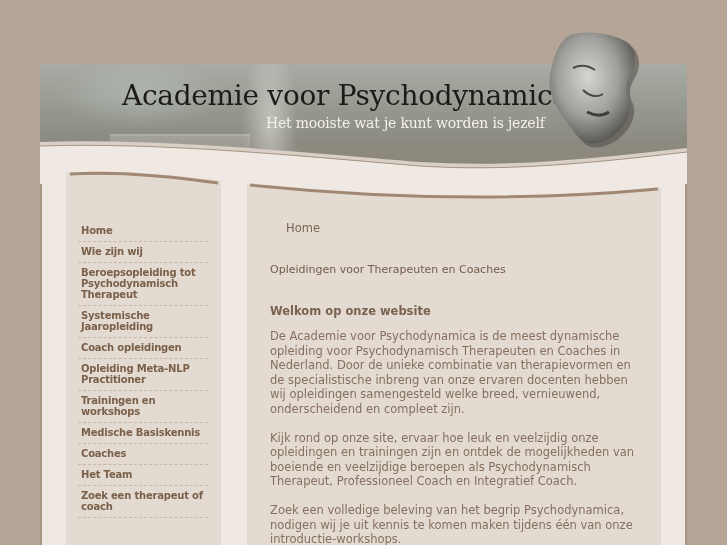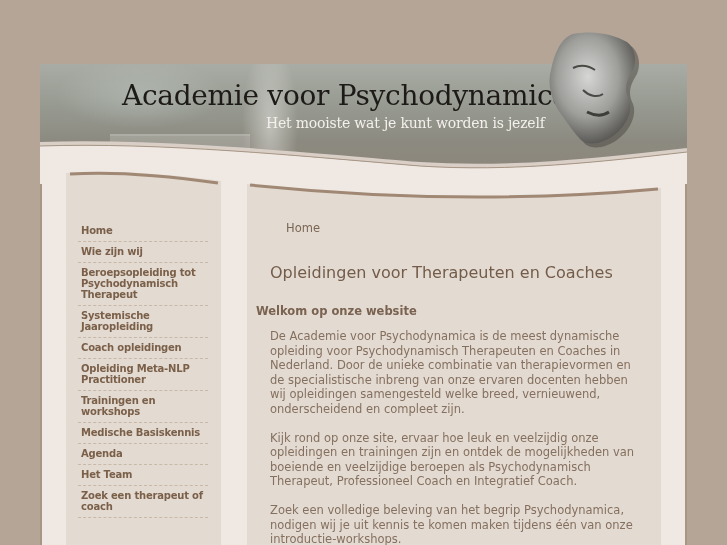--- a/index.html
+++ b/index.html
@@ -76,24 +76,24 @@
     }
     .content-arc {
       position: absolute; left: 0; top: 0; width: 414px; height: 30px;
     }
     .breadcrumb {
       position: absolute; left: 39px; top: 41px;
       font-size: 11.5px; color: #7b6654;
     }
     .page-title {
       position: absolute; left: 23px; top: 83px;
-      font-size: 16px; color: #735c4a; white-space: nowrap; margin: 0; font-weight: normal;
+      font-size: 11px; color: #735c4a; white-space: nowrap; margin: 0; font-weight: normal;
     }
     .subtitle {
-      position: absolute; left: 9px; top: 124px;
+      position: absolute; left: 23px; top: 124px;
       font-size: 11.5px; font-weight: bold; color: #7a6250; margin: 0;
     }
     .body-text {
       position: absolute; left: 23px; top: 149px; width: 370px;
       font-size: 11.5px; color: #85705f; line-height: 14.5px;
     }
     .body-text p { margin: 0 0 14.5px 0; }
   </style>
 </head>
 <body>
@@ -135,21 +135,21 @@
   </svg>
   <ul class="nav">
     <li>Home</li>
     <li>Wie zijn wij</li>
     <li>Beroepsopleiding tot Psychodynamisch Therapeut</li>
     <li>Systemische Jaaropleiding</li>
     <li>Coach opleidingen</li>
     <li>Opleiding Meta-NLP Practitioner</li>
     <li>Trainingen en workshops</li>
     <li>Medische Basiskennis</li>
-    <li>Agenda</li>
+    <li>Coaches</li>
     <li>Het Team</li>
     <li>Zoek een therapeut of coach</li>
   </ul>
 </aside>
 
 <main class="content">
   <svg class="content-arc" viewBox="0 0 414 30" preserveAspectRatio="none">
     <rect x="0" y="0" width="414" height="30" fill="#efe8e3"></rect>
     <path d="M0,4 C140,18 280,20 414,8 L414,30 L0,30 Z" fill="#e3dad1"></path>
     <path d="M3,5 C140,19 280,21 411,9" stroke="#a08874" stroke-width="3" fill="none"></path>

